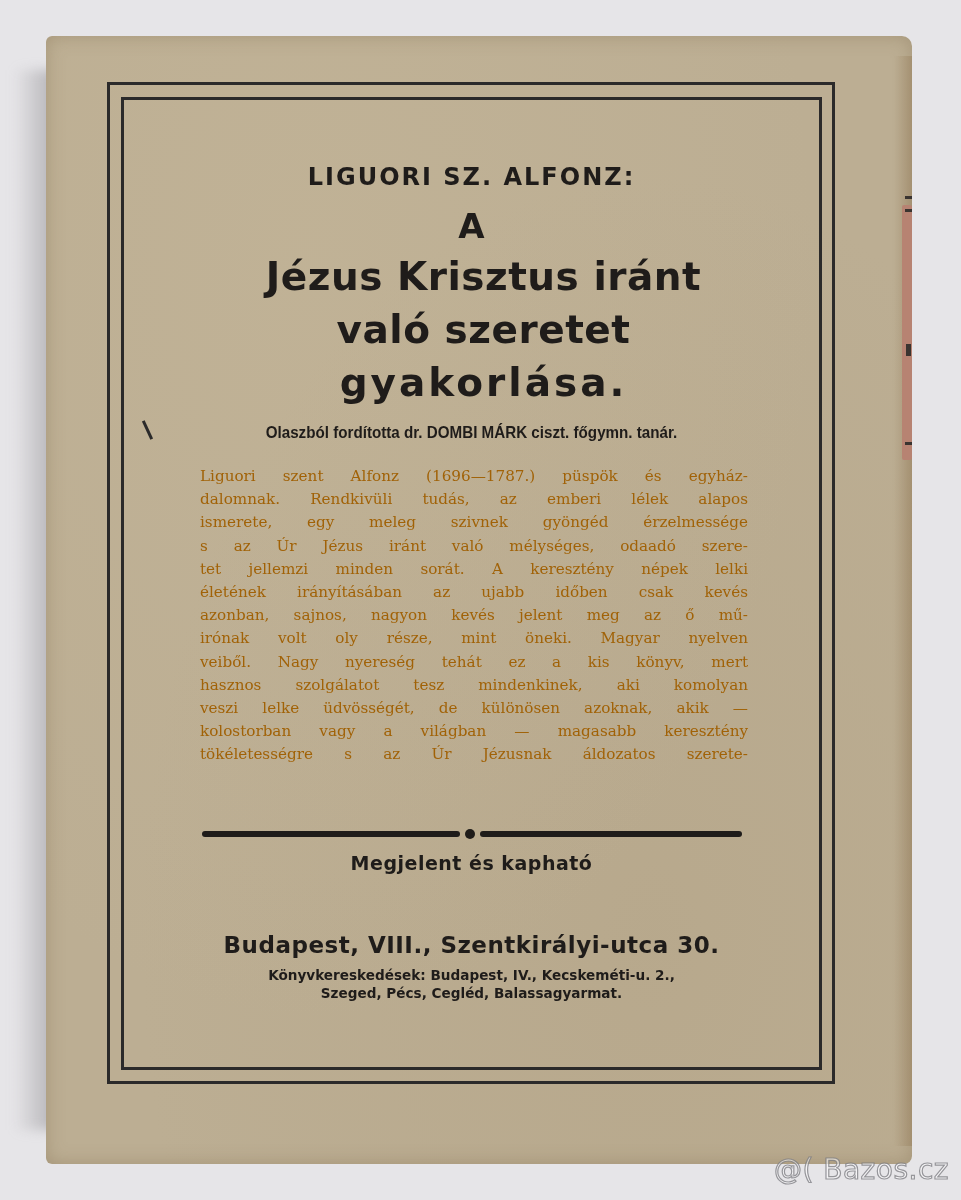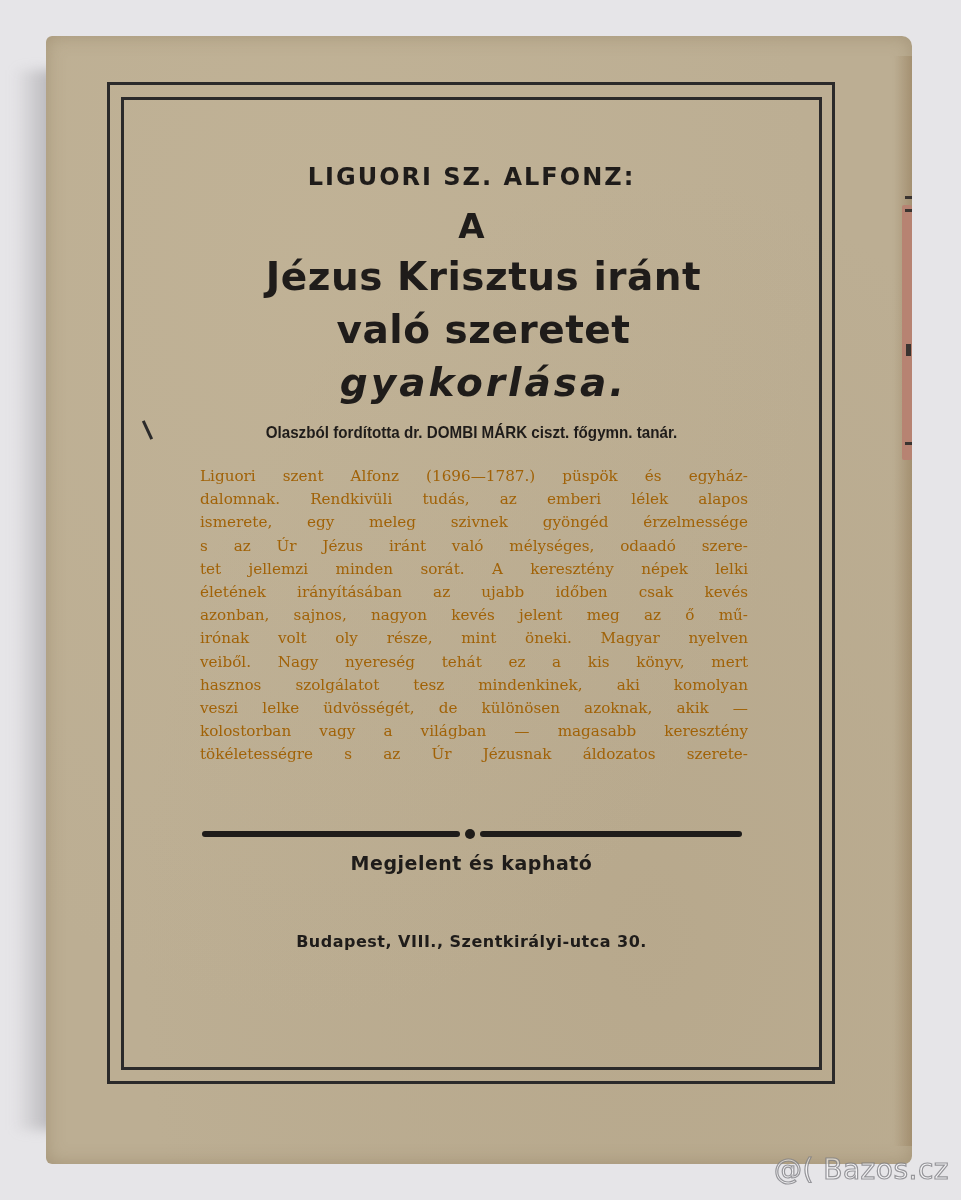--- a/index.html
+++ b/index.html
@@ -73,21 +73,21 @@
     }
     .title {
       position: absolute; left: 0; right: 0; top: 150px;
       font-weight: bold;
       font-size: 39px;
       line-height: 53px;
       letter-spacing: 0.5px;
       padding-left: 24px;
     }
     .title div { white-space: nowrap; }
-    .title .t3 { letter-spacing: 3px; font-style: italic; }
+    .title .t3 { letter-spacing: 3px; }
     .translator {
       position: absolute; left: 0; right: 0; top: 323px;
       font-family: "Liberation Sans", sans-serif;
       font-weight: bold;
       font-size: 16.5px;
       transform: scaleX(0.92);
       white-space: nowrap;
     }
     .body-text {
       position: absolute; left: 76px; width: 548px; top: 365px;
@@ -120,21 +120,21 @@
     .published {
       position: absolute; left: 0; right: 0; top: 752px;
       font-weight: bold; font-size: 19px; letter-spacing: 0.5px;
     }
     .society {
       position: absolute; left: 0; right: 0; top: 782px;
       font-weight: bold; font-size: 31px; white-space: nowrap;
     }
     .address {
       position: absolute; left: 0; right: 0; top: 832px;
-      font-weight: bold; font-size: 16px; letter-spacing: 0.5px; white-space: nowrap;
+      font-weight: bold; font-size: 23px; letter-spacing: 0.5px; white-space: nowrap;
     }
     .bookshops {
       position: absolute; left: 0; right: 0; top: 866px;
       font-weight: bold; font-size: 13.6px; line-height: 18px; white-space: nowrap;
     }
     .ink-mark {
       position: absolute; left: 146px; top: 420px;
       width: 3px; height: 20px; background: #2b2a2a; transform: rotate(-25deg);
     }
     .watermark {
@@ -191,15 +191,19 @@
   </div>
 
   <div class="divider">
     <div class="bar" style="left:0;width:258px"></div>
     <div class="dot"></div>
     <div class="bar" style="left:278px;width:262px"></div>
   </div>
 
   <div class="published">Megjelent és kapható</div>
   <div class="address">Budapest, VIII., Szentkirályi-utca 30.</div>
+  <div class="bookshops">
+    <div>Könyvkereskedések: Budapest, IV., Kecskeméti-u. 2.,</div>
+    <div>Szeged, Pécs, Cegléd, Balassagyarmat.</div>
+  </div>
 </div>
 
 <div class="watermark">@( Bazos.cz</div>
 
 </body></html>

